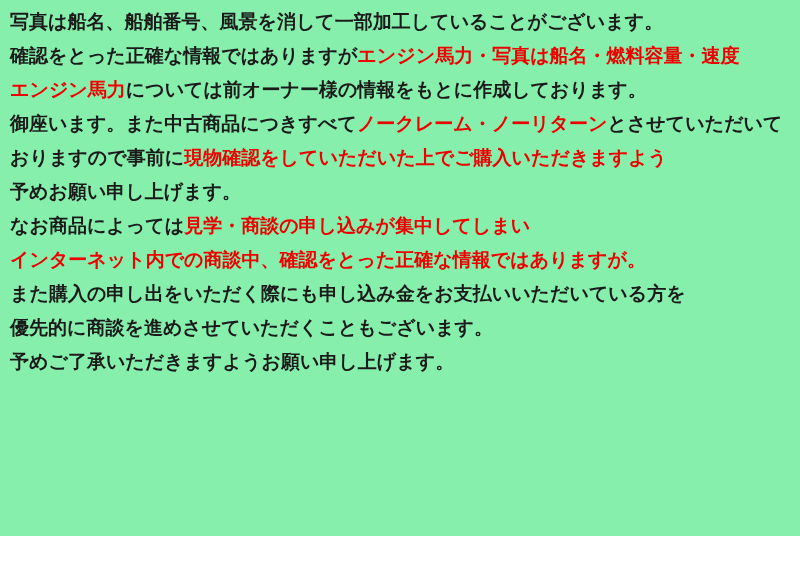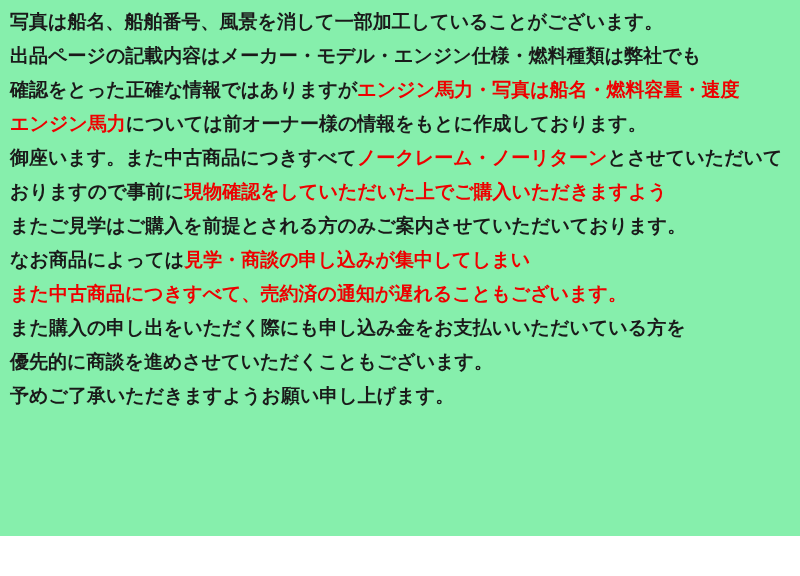--- a/index.html
+++ b/index.html
@@ -32,25 +32,24 @@
   .doc .seg-red {
     color: #ee0000;
   }
 </style>
 </head>
 <body>
 
 <div class="page">
   <div class="doc" id="disclaimer">
       <div class="line"><span class="seg-black">写真は船名、船舶番号、風景を消して一部加工していることがございます。</span></div>
-      <div class="line"><span class="seg-black">出品ページの記載内容はメーカー・モデル・エンジン仕様・燃料種類は弊社でも</span></div>
       <div class="line"><span class="seg-black">確認をとった正確な情報ではありますが</span><span class="seg-red">エンジン馬力・写真は船名・燃料容量・速度</span></div>
       <div class="line"><span class="seg-red">エンジン馬力</span><span class="seg-black">については前オーナー様の情報をもとに作成しております。</span></div>
       <div class="line"><span class="seg-black">御座います。また中古商品につきすべて</span><span class="seg-red">ノークレーム・ノーリターン</span><span class="seg-black">とさせていただいて</span></div>
       <div class="line"><span class="seg-black">おりますので事前に</span><span class="seg-red">現物確認をしていただいた上でご購入いただきますよう</span></div>
-      <div class="line"><span class="seg-black">またご見学はご購入を前提とされる方のみご案内させていただいております。</span></div>
+      <div class="line"><span class="seg-black">予めお願い申し上げます。</span></div>
       <div class="line"><span class="seg-black">なお商品によっては</span><span class="seg-red">見学・商談の申し込みが集中してしまい</span></div>
-      <div class="line"><span class="seg-red">また中古商品につきすべて、売約済の通知が遅れることもございます。</span></div>
+      <div class="line"><span class="seg-red">インターネット内での商談中、確認をとった正確な情報ではありますが。</span></div>
       <div class="line"><span class="seg-black">また購入の申し出をいただく際にも申し込み金をお支払いいただいている方を</span></div>
       <div class="line"><span class="seg-black">優先的に商談を進めさせていただくこともございます。</span></div>
       <div class="line"><span class="seg-black">予めご了承いただきますようお願い申し上げます。</span></div>
     </div>
 </div>
 
 </body></html>

